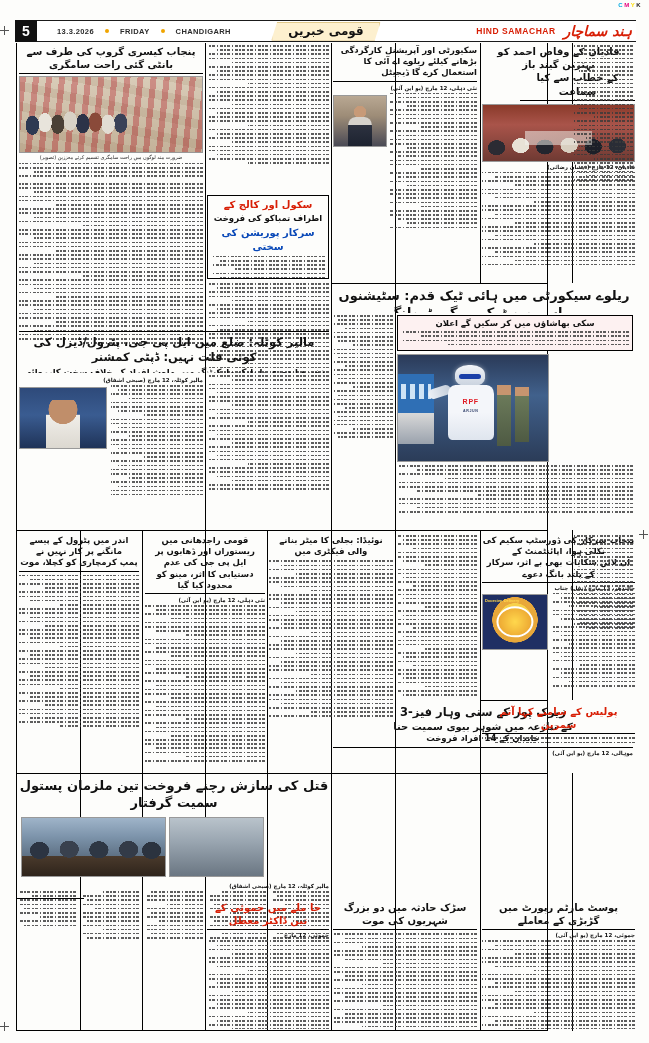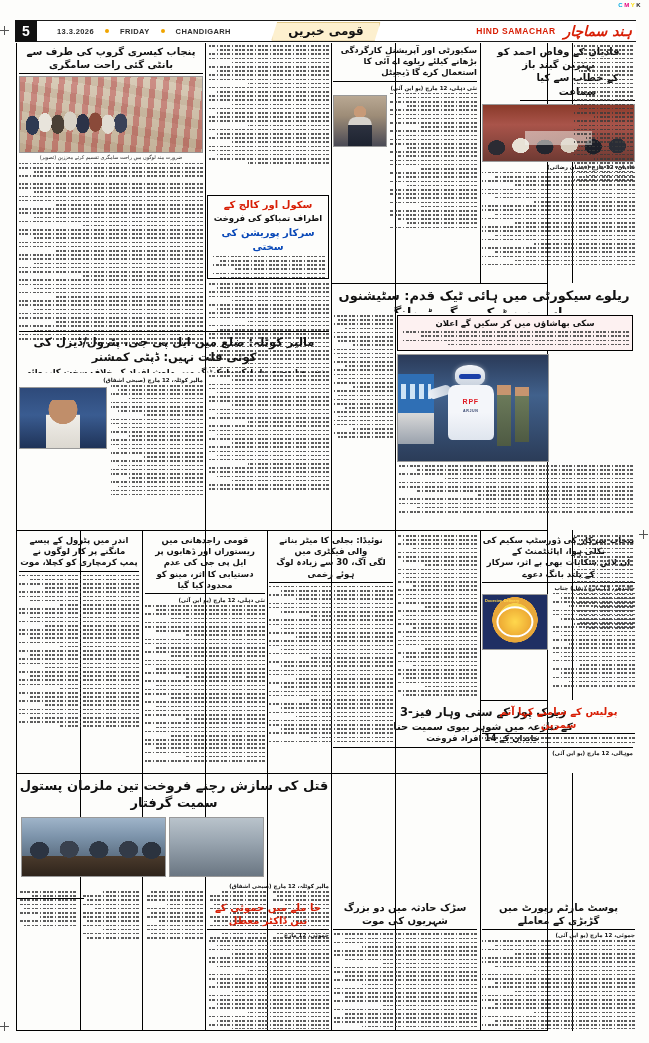--- a/index.html
+++ b/index.html
@@ -788,21 +788,21 @@
           <div class="ln s4"></div>
           <div class="ln s1"></div>
         <div class="ln s1"></div>
           <div class="ln s2"></div>
           <div class="ln s1"></div>
       </div>
     </div>
 
     <div class="blk" style="left:2px; top:492px; width:120px; height:236px;">
       <div class="hl hl-sm">اندر میں پٹرول کے پیسے</div>
-      <div class="hl hl-sm">مانگنے پر کار لوگوں نے</div>
+      <div class="hl hl-sm">مانگنے پر کار نہیں نے</div>
       <div class="hl hl-sm rule-u" style="padding-bottom:2px;">پمپ کرمچاری کو کچلا، موت</div>
       <div class="body" style="margin-top:3px;">
         <div class="ln s1"></div>
           <div class="ln s2"></div>
           <div class="ln s1"></div>
         <div class="ln s3"></div>
           <div class="ln s1"></div>
           <div class="ln s1"></div>
         <div class="ln s2"></div>
           <div class="ln s4"></div>
@@ -833,21 +833,20 @@
           <div class="ln s1"></div>
         <div class="ln s1"></div>
           <div class="ln s2"></div>
           <div class="ln s1"></div>
         <div class="ln s4"></div>
       </div>
     </div>
 
     <div class="blk" style="left:252px; top:492px; width:124px; height:236px;">
       <div class="hl hl-sm">نوئیڈا: بجلی کا میٹر بنانے والی فیکٹری میں</div>
-      <div class="hl hl-sm rule-u" style="padding-bottom:2px;">لگی آگ، 30 سے زیادہ لوگ ہوئے زخمی</div>
       <div class="body" style="margin-top:3px;">
         <div class="ln s1"></div>
           <div class="ln s2"></div>
           <div class="ln s1"></div>
         <div class="ln s3"></div>
           <div class="ln s1"></div>
           <div class="ln s1"></div>
         <div class="ln s2"></div>
           <div class="ln s4"></div>
           <div class="ln s1"></div>

